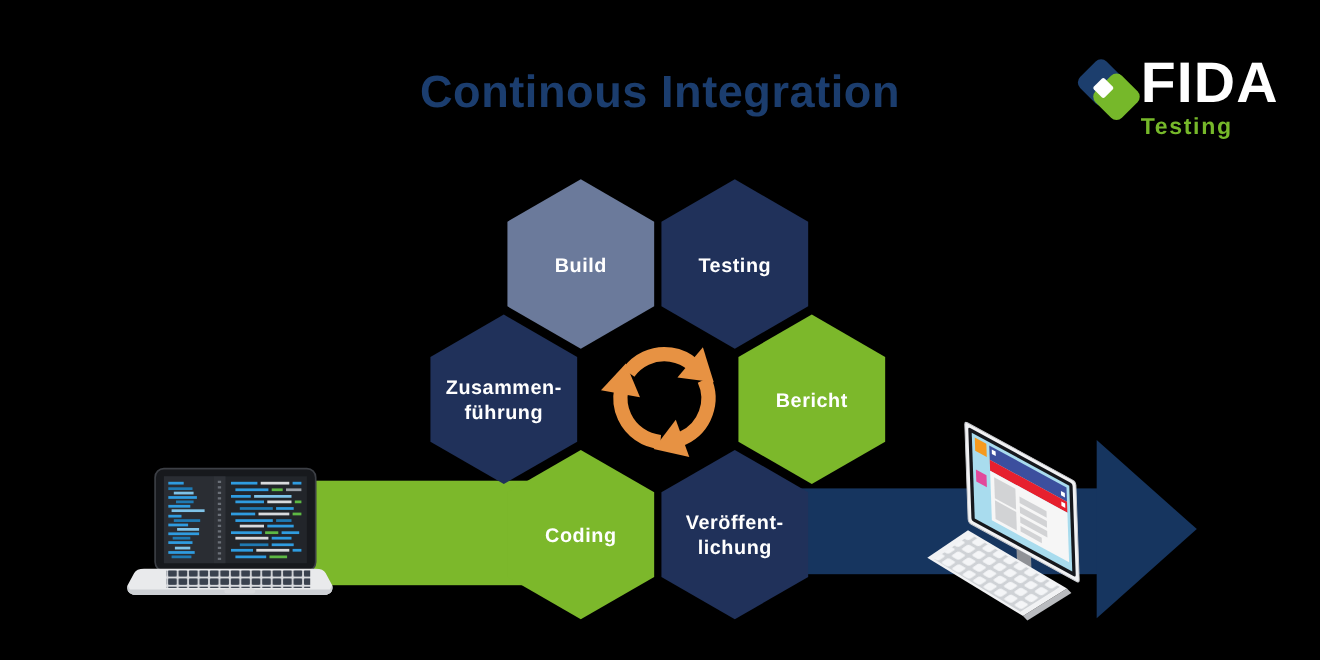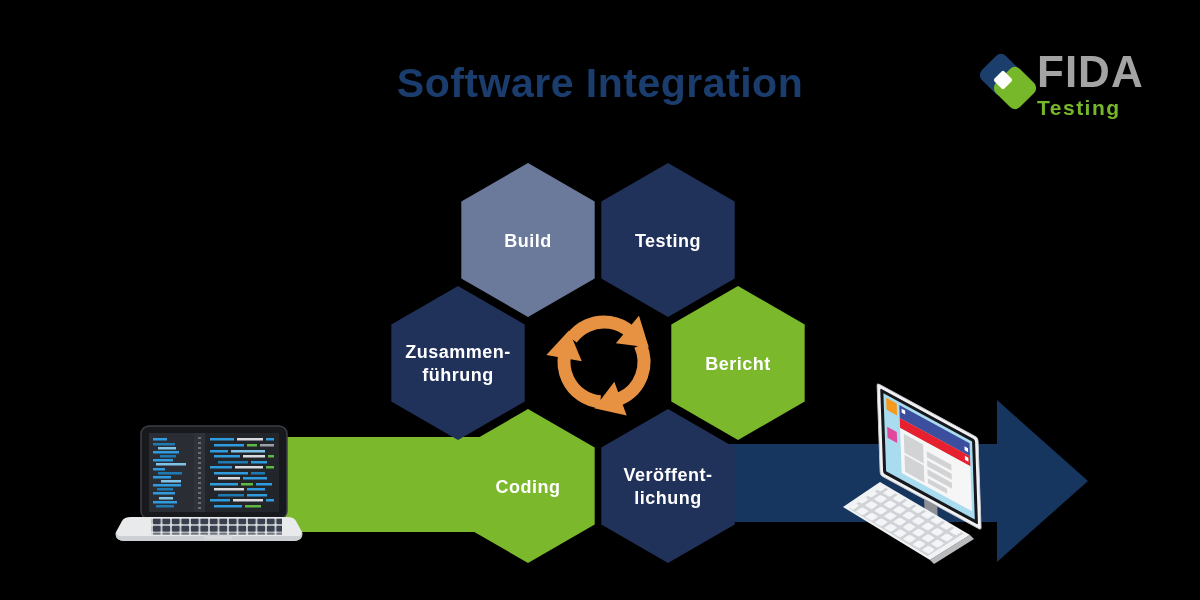--- a/index.html
+++ b/index.html
@@ -2,21 +2,21 @@
 <html><head>
 <meta charset="utf-8">
 <style>
   html,body{margin:0;padding:0;background:#000;}
   body{width:1200px;height:600px;position:relative;overflow:hidden;
        font-family:"Liberation Sans",sans-serif;}
   .stage{position:absolute;left:0;top:0;width:1200px;height:600px;}
   .title{position:absolute;top:60px;left:0;width:100%;text-align:center;
          font-size:41px;font-weight:800;color:#1b3d6e;letter-spacing:.5px;}
   .logo{position:absolute;top:50px;left:1037px;line-height:1;}
-  .logo-brand{font-size:44px;font-weight:800;color:#a3a3a3;letter-spacing:1px;}
+  .logo-brand{font-size:52px;font-weight:800;color:#ffffff;letter-spacing:1px;}
   .logo-sub{font-size:21px;font-weight:700;color:#76b82a;letter-spacing:1.5px;margin-top:3px;}
   svg text.hexlabel{font-family:"Liberation Sans",sans-serif;font-size:18px;
        font-weight:bold;fill:#ffffff;letter-spacing:.5px;text-anchor:middle;}
   
   .cb{fill:#2f9ce0}.cd{fill:#1f7ab3}.cl{fill:#7fc3e8}.cw{fill:#d8dadd}.cg{fill:#5db844}.cy{fill:#9aa0a8}
 </style>
 </head>
 <body>
 
 <svg class="stage" viewBox="0 0 1200 600">
@@ -150,18 +150,18 @@
     <polygon points="882.6,485.9 963.6,533.6 927.6,556.1 849.3,508.4" fill="url(#deskkeys)"></polygon>
   </g>
 
   <g>
     <rect x="-17" y="-17" width="34" height="34" rx="7" transform="translate(1001,75) rotate(45)" fill="#1c3e6d"></rect>
     <rect x="-17" y="-17" width="34" height="34" rx="7" transform="translate(1015,88) rotate(45)" fill="#76b82a"></rect>
     <rect x="-7" y="-7" width="14" height="14" rx="2" transform="translate(1003,80) rotate(45)" fill="#ffffff"></rect>
   </g>
 </svg>
 
-<div class="title">Software Integration</div>
+<div class="title">Continous Integration</div>
 
 <div class="logo">
   <div class="logo-brand">FIDA</div>
   <div class="logo-sub">Testing</div>
 </div>
 
 </body></html>

